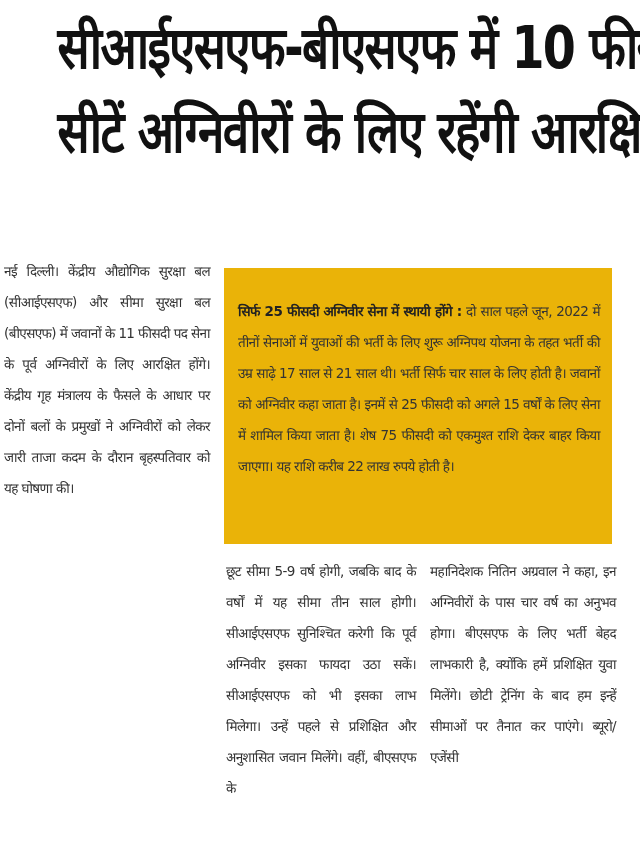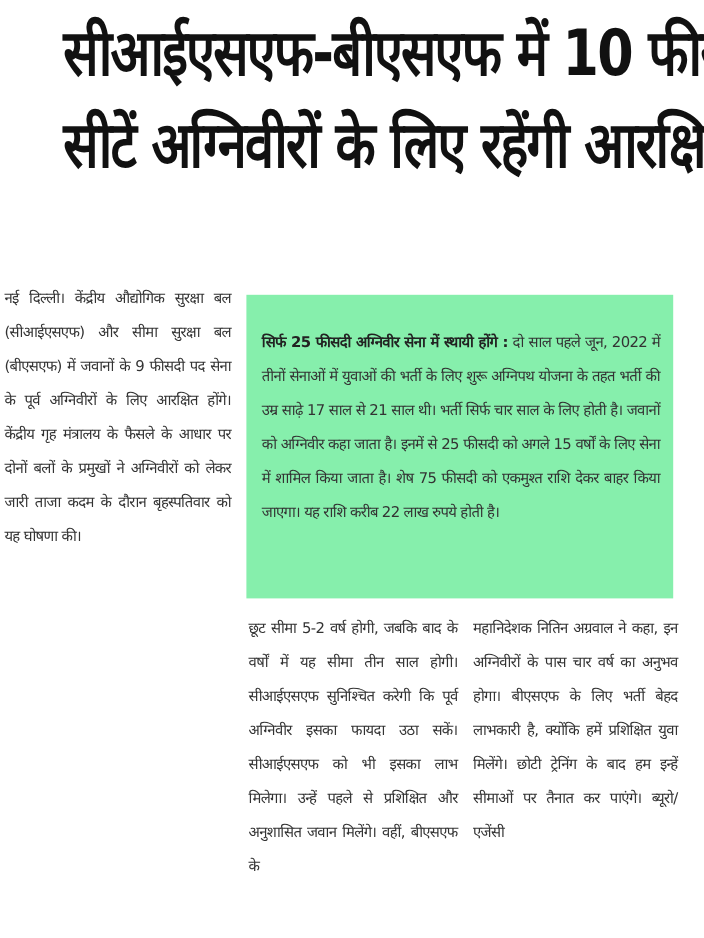--- a/index.html
+++ b/index.html
@@ -34,52 +34,52 @@
     color: #333;
     letter-spacing: -0.6px;
   }
   .col p { margin: 0; }
   .col p.indent { text-indent: 18px; }
   .col1 { left: 4px; top: 256px; width: 206px; }
   .col2 { left: 226px; top: 556px; width: 190px; }
   .col3 { left: 430px; top: 556px; width: 186px; }
   .box {
     position: absolute; left: 224px; top: 268px; width: 388px; height: 276px;
-    background: #86efac;
+    background: #eab308;
     box-sizing: border-box;
     padding: 28px 12px 10px 14px;
   }
   .box-text {
     font-size: 13.5px; line-height: 31px; text-align: justify;
     color: #333; letter-spacing: -0.6px; margin: 0;
   }
   .box-lead { font-weight: bold; color: #222; }
   .credit { color: #333; }
 </style>
 </head>
 <body>
 
 <div class="headline">
   <span class="line">सीआईएसएफ-बीएसएफ में 10 फीसदी</span>
   <span class="line">सीटें अग्निवीरों के लिए रहेंगी आरक्षित</span>
 </div>
 
 <div class="col col1">
-  <p>नई दिल्ली। केंद्रीय औद्योगिक सुरक्षा बल (सीआईएसएफ) और सीमा सुरक्षा बल (बीएसएफ) में जवानों के 9 फीसदी पद सेना के पूर्व अग्निवीरों के लिए आरक्षित होंगे। केंद्रीय गृह मंत्रालय के फैसले के आधार पर दोनों बलों के प्रमुखों ने अग्निवीरों को लेकर जारी ताजा कदम के दौरान बृहस्पतिवार को यह घोषणा की।</p>
+  <p>नई दिल्ली। केंद्रीय औद्योगिक सुरक्षा बल (सीआईएसएफ) और सीमा सुरक्षा बल (बीएसएफ) में जवानों के 11 फीसदी पद सेना के पूर्व अग्निवीरों के लिए आरक्षित होंगे। केंद्रीय गृह मंत्रालय के फैसले के आधार पर दोनों बलों के प्रमुखों ने अग्निवीरों को लेकर जारी ताजा कदम के दौरान बृहस्पतिवार को यह घोषणा की।</p>
 </div>
 
 <div class="box">
   <p class="box-text">
     <span class="box-lead">सिर्फ 25 फीसदी अग्निवीर सेना में स्थायी होंगे :</span>
     <span>दो साल पहले जून, 2022 में तीनों सेनाओं में युवाओं की भर्ती के लिए शुरू अग्निपथ योजना के तहत भर्ती की उम्र साढ़े 17 साल से 21 साल थी। भर्ती सिर्फ चार साल के लिए होती है। जवानों को अग्निवीर कहा जाता है। इनमें से 25 फीसदी को अगले 15 वर्षों के लिए सेना में शामिल किया जाता है। शेष 75 फीसदी को एकमुश्त राशि देकर बाहर किया जाएगा। यह राशि करीब 22 लाख रुपये होती है।</span>
   </p>
 </div>
 
 <div class="col col2">
-  <p>छूट सीमा 5-2 वर्ष होगी, जबकि बाद के वर्षों में यह सीमा तीन साल होगी। सीआईएसएफ सुनिश्चित करेगी कि पूर्व अग्निवीर इसका फायदा उठा सकें। सीआईएसएफ को भी इसका लाभ मिलेगा। उन्हें पहले से प्रशिक्षित और अनुशासित जवान मिलेंगे। वहीं, बीएसएफ के</p>
+  <p>छूट सीमा 5-9 वर्ष होगी, जबकि बाद के वर्षों में यह सीमा तीन साल होगी। सीआईएसएफ सुनिश्चित करेगी कि पूर्व अग्निवीर इसका फायदा उठा सकें। सीआईएसएफ को भी इसका लाभ मिलेगा। उन्हें पहले से प्रशिक्षित और अनुशासित जवान मिलेंगे। वहीं, बीएसएफ के</p>
 </div>
 
 <div class="col col3">
   <p>
     <span>महानिदेशक नितिन अग्रवाल ने कहा, इन अग्निवीरों के पास चार वर्ष का अनुभव होगा। बीएसएफ के लिए भर्ती बेहद लाभकारी है, क्योंकि हमें प्रशिक्षित युवा मिलेंगे। छोटी ट्रेनिंग के बाद हम इन्हें सीमाओं पर तैनात कर पाएंगे।</span>
     <span class="credit">ब्यूरो/एजेंसी</span>
   </p>
 </div>
 
 </body></html>

